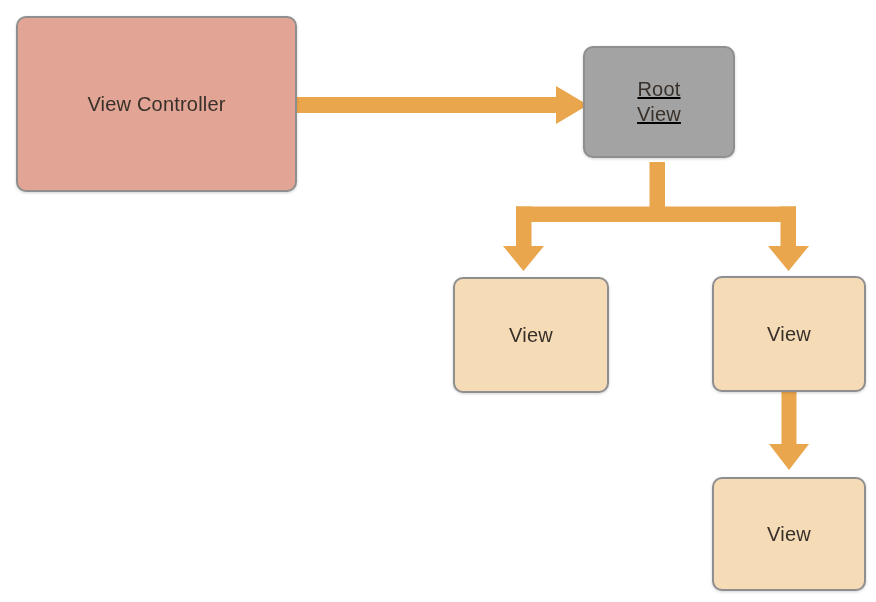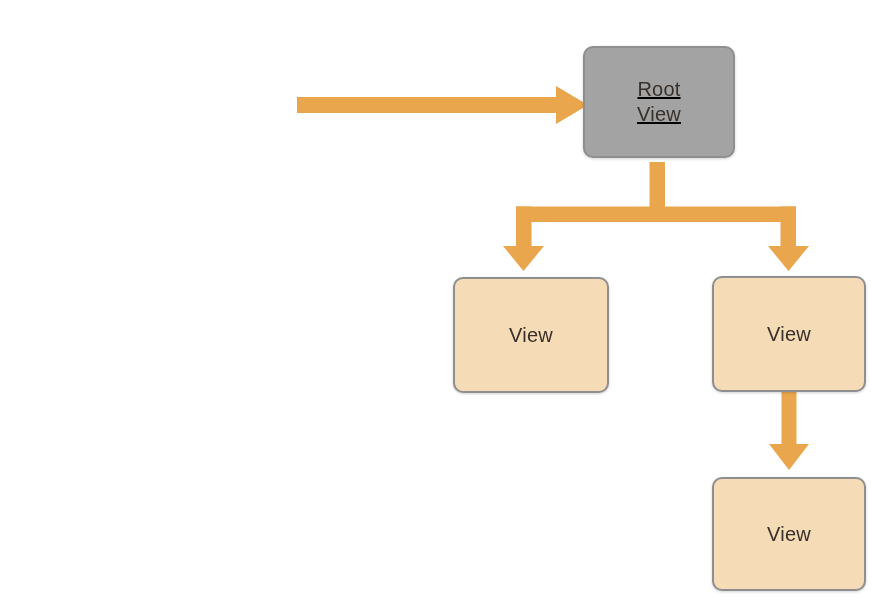--- a/index.html
+++ b/index.html
@@ -89,20 +89,23 @@
         <polygon points="768,246 809,246 788.5,271"></polygon>
       </g>
 
       <g>
         <rect x="781.5" y="392" width="15" height="54"></rect>
         <polygon points="769,444 809,444 789,470"></polygon>
       </g>
     </g>
   </svg>
 
+  <div class="node node-controller">
+    <span class="node-label">View Controller</span>
+  </div>
 
   <div class="node node-root-view">
     <span class="node-label">Root
 View</span>
   </div>
 
   <div class="node node-left-view">
     <span class="node-label">View</span>
   </div>
 

